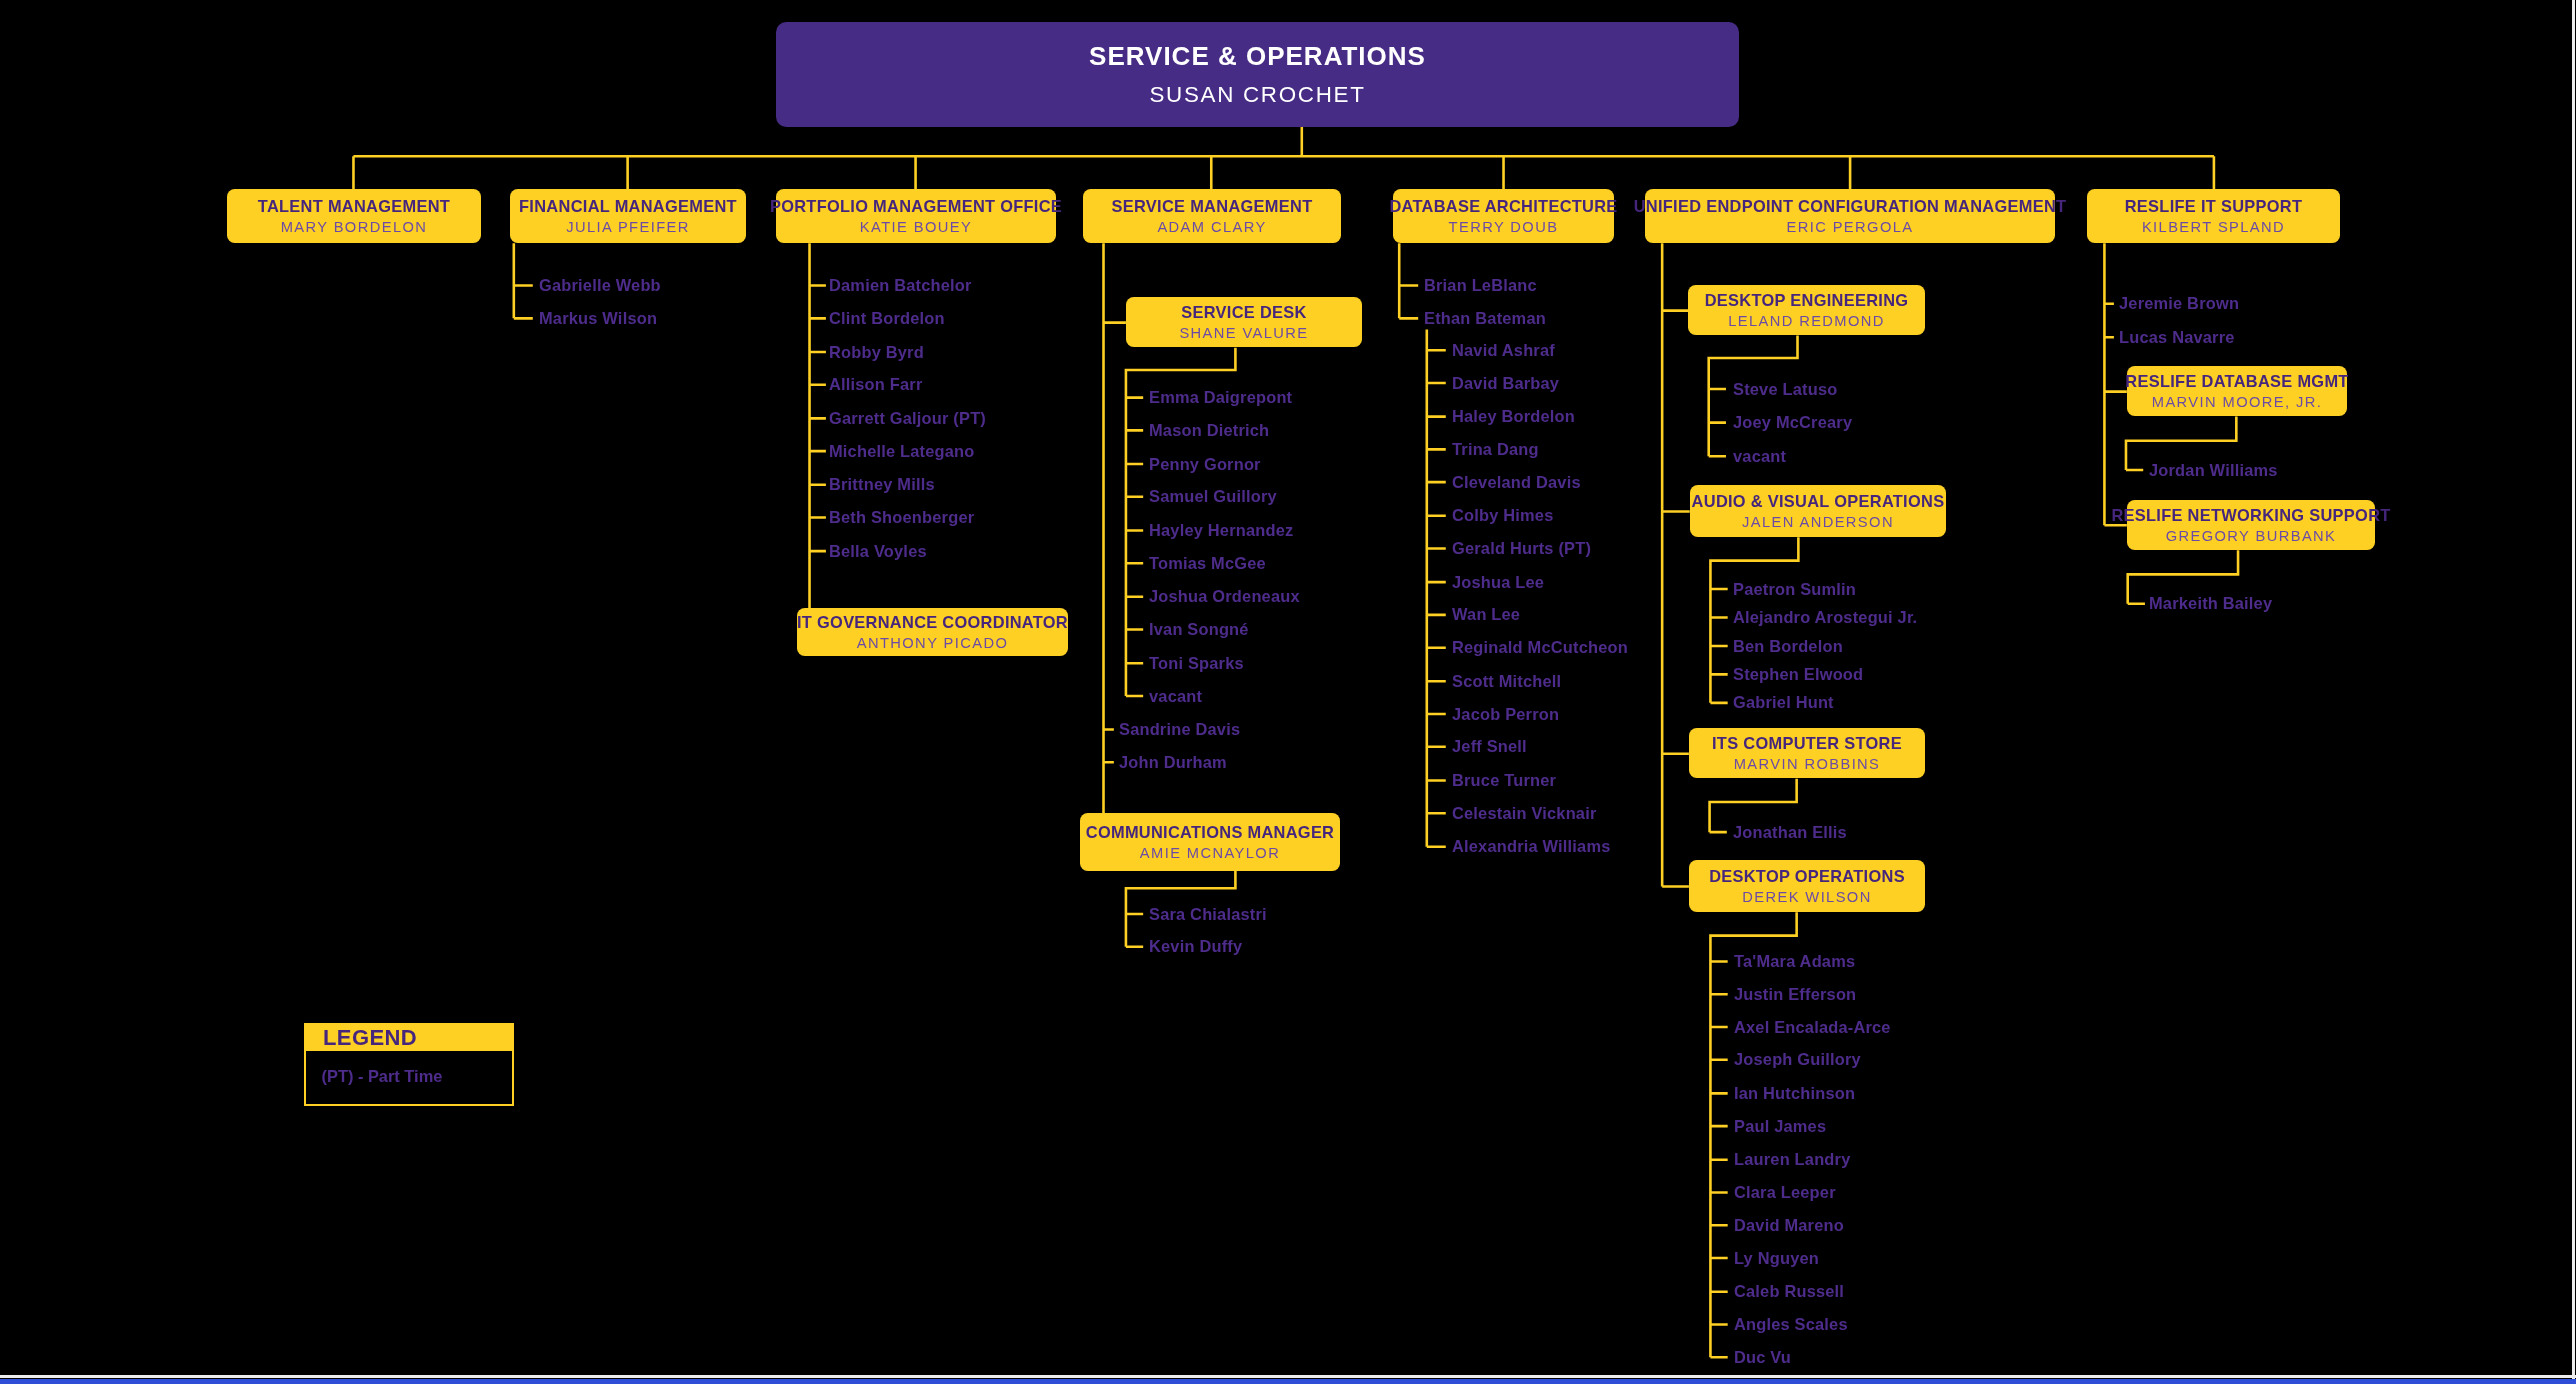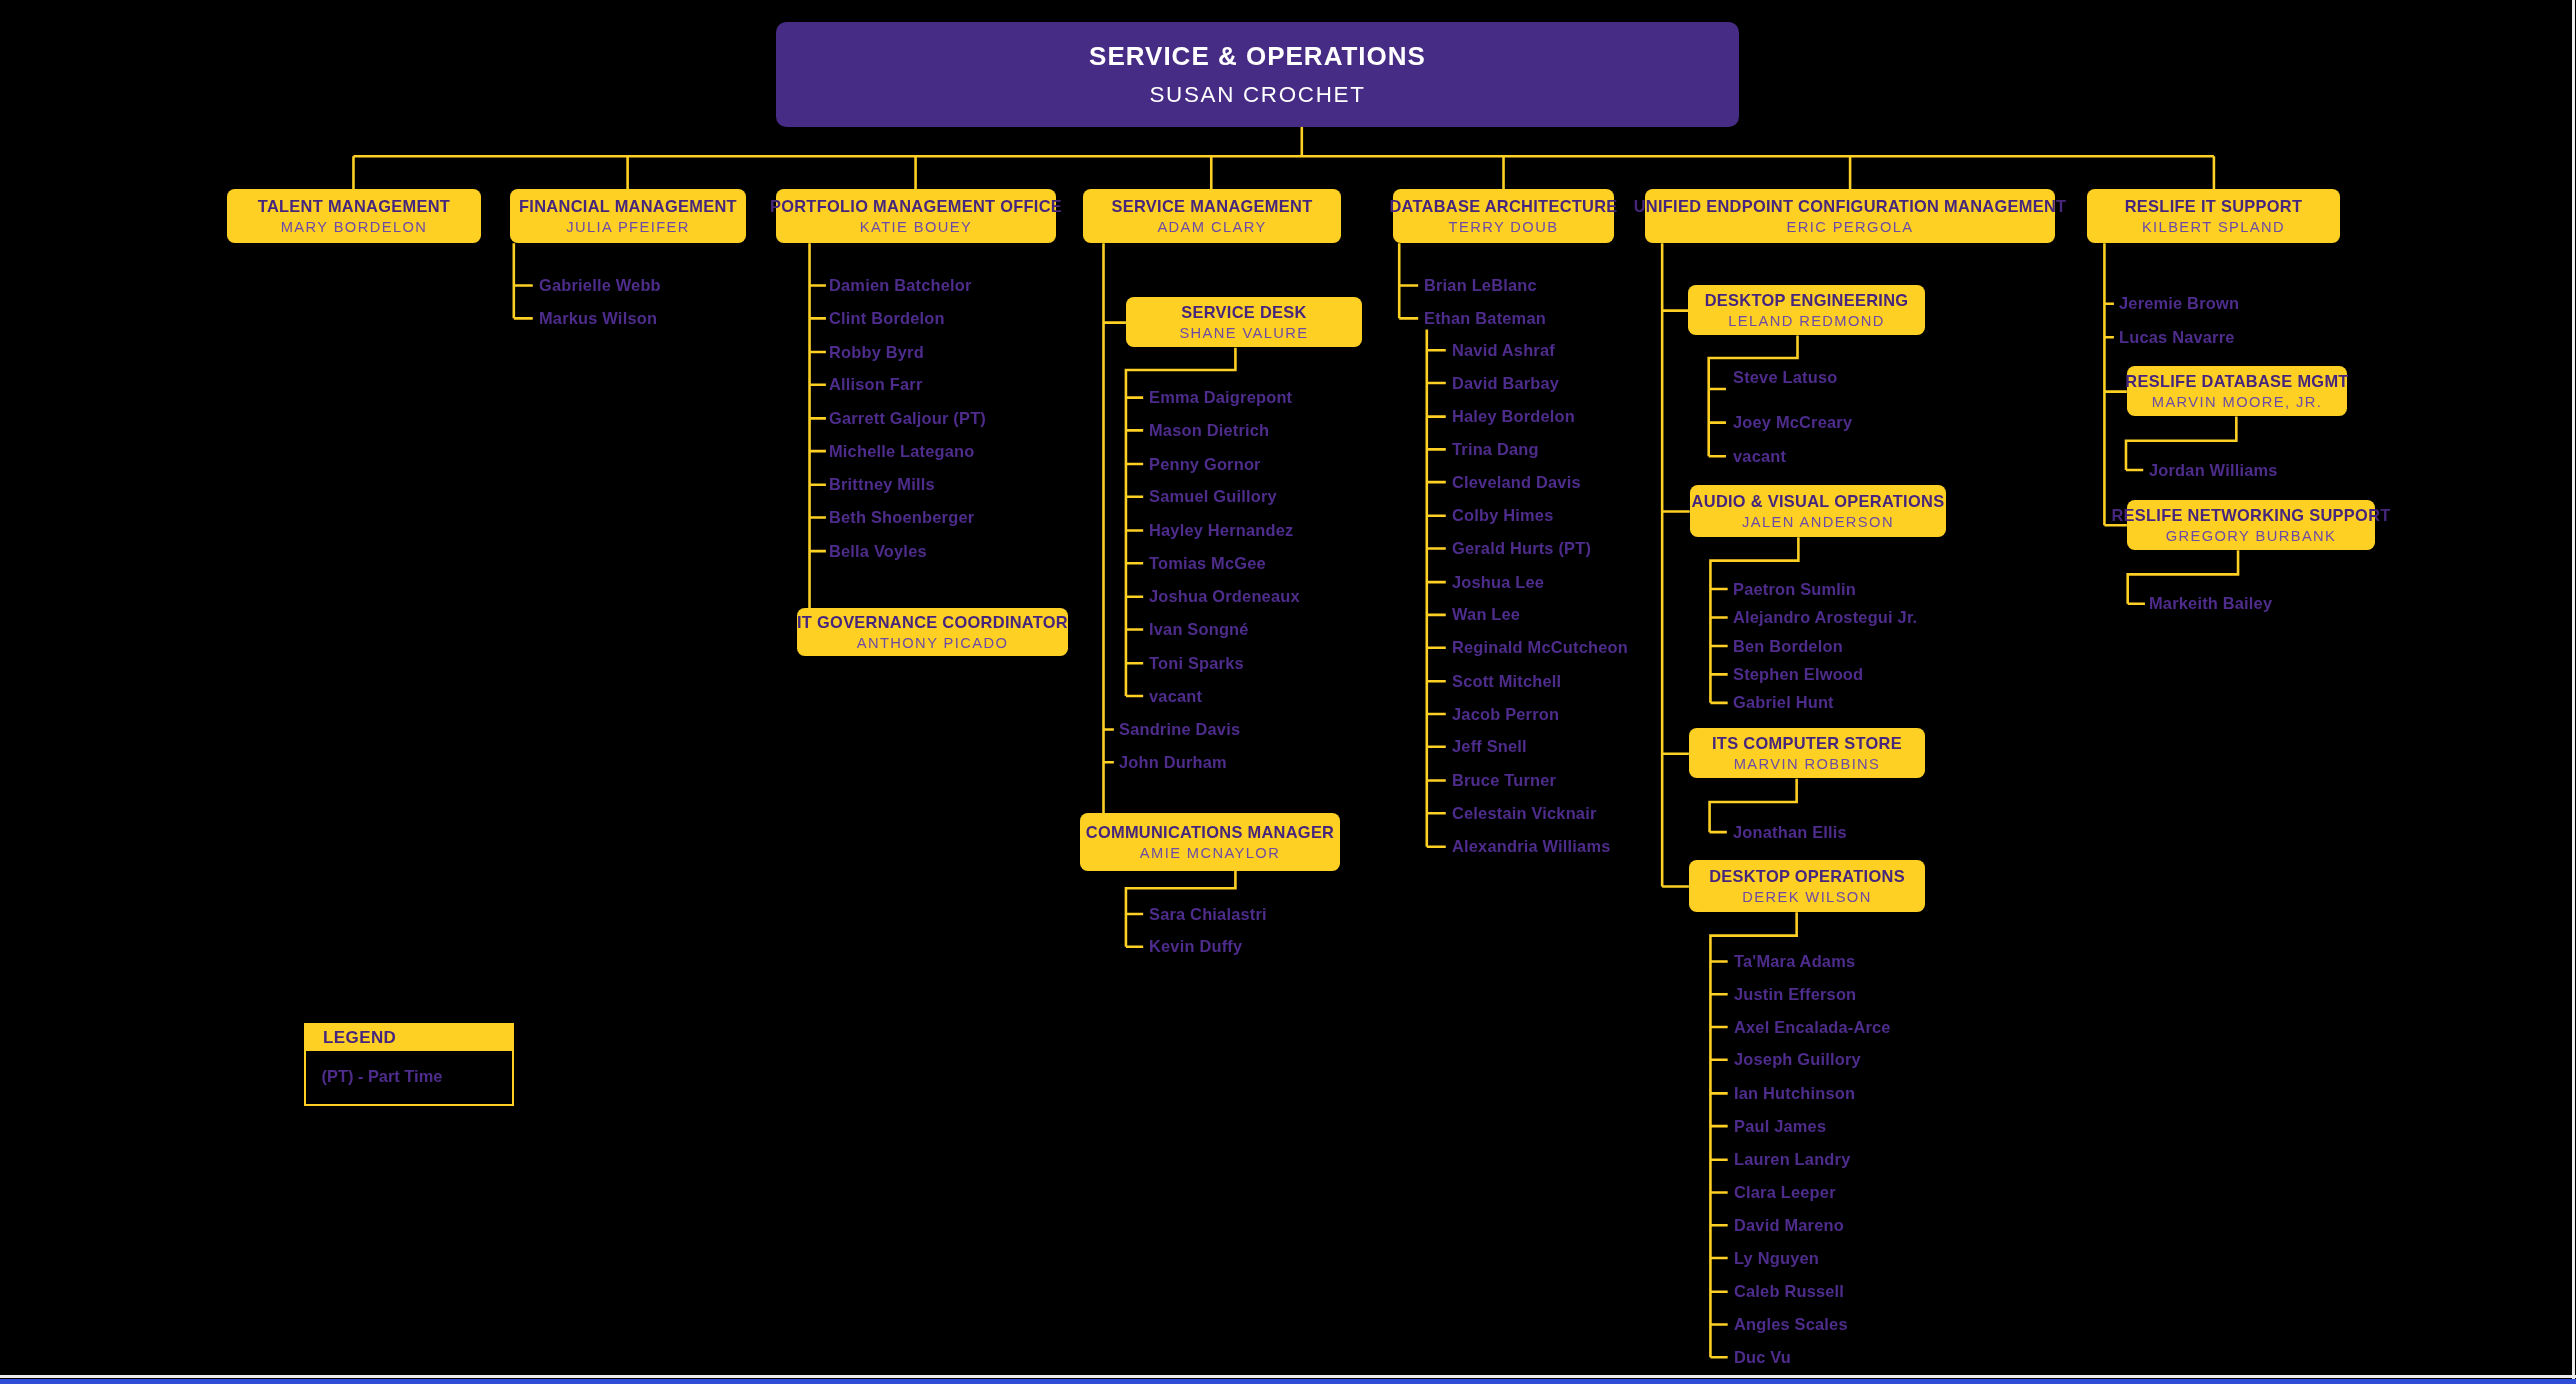--- a/index.html
+++ b/index.html
@@ -11,21 +11,21 @@
   .root-box .rt{color:#FFFFFF;font-weight:bold;font-size:26px;letter-spacing:1px;}
   .root-box .rn{color:#ffffff;font-size:22.4px;letter-spacing:1.7px;margin-top:10px;}
   .box{position:absolute;background:#FDD023;border-radius:7.8px;display:flex;flex-direction:column;
        align-items:center;justify-content:center;text-align:center;padding:1.7px 5.2px;box-sizing:border-box;}
   .box .bt{color:#46267D;font-weight:bold;font-size:16.4px;letter-spacing:0.3px;white-space:nowrap;}
   .box .bn{color:#6C4BA6;font-size:14.7px;letter-spacing:1.4px;margin-top:3.4px;white-space:nowrap;}
   .person{position:absolute;color:#4E2C8C;font-size:16.4px;font-weight:bold;height:22.4px;line-height:22.4px;
           white-space:nowrap;letter-spacing:0.2px;}
   .legend{position:absolute;border:2.6px solid #FDD023;box-sizing:border-box;}
   .legend-head{background:#FDD023;height:26px;line-height:26px;padding-left:17px;color:#46267D;
-               font-weight:bold;font-size:17px;letter-spacing:0.4px;}
+               font-weight:bold;font-size:22px;letter-spacing:0.4px;}
   .legend-body{height:50px;display:flex;align-items:center;padding-left:15.5px;color:#4E2C8C;
                font-weight:bold;font-size:16.4px;}
   .edge{position:absolute;background:#EDEDED;}
   .accent{position:absolute;background:#2E4ED7;}
 </style>
 </head>
 <body>
 
 <div id="stage">
 
@@ -154,21 +154,21 @@
   <div class="person" style="left:1452px;top:571px">Joshua Lee</div>
   <div class="person" style="left:1452px;top:603px">Wan Lee</div>
   <div class="person" style="left:1452px;top:636px">Reginald McCutcheon</div>
   <div class="person" style="left:1452px;top:670px">Scott Mitchell</div>
   <div class="person" style="left:1452px;top:703px">Jacob Perron</div>
   <div class="person" style="left:1452px;top:735px">Jeff Snell</div>
   <div class="person" style="left:1452px;top:769px">Bruce Turner</div>
   <div class="person" style="left:1452px;top:802px">Celestain Vicknair</div>
   <div class="person" style="left:1452px;top:835px">Alexandria Williams</div>
 
-  <div class="person" style="left:1733px;top:366px">Steve Latuso</div>
+  <div class="person" style="left:1733px;top:378px">Steve Latuso</div>
   <div class="person" style="left:1733px;top:411px">Joey McCreary</div>
   <div class="person" style="left:1733px;top:445px">vacant</div>
 
   <div class="person" style="left:1733px;top:578px">Paetron Sumlin</div>
   <div class="person" style="left:1733px;top:606px">Alejandro Arostegui Jr.</div>
   <div class="person" style="left:1733px;top:635px">Ben Bordelon</div>
   <div class="person" style="left:1733px;top:663px">Stephen Elwood</div>
   <div class="person" style="left:1733px;top:691px">Gabriel Hunt</div>
 
   <div class="person" style="left:1733px;top:821px">Jonathan Ellis</div>

